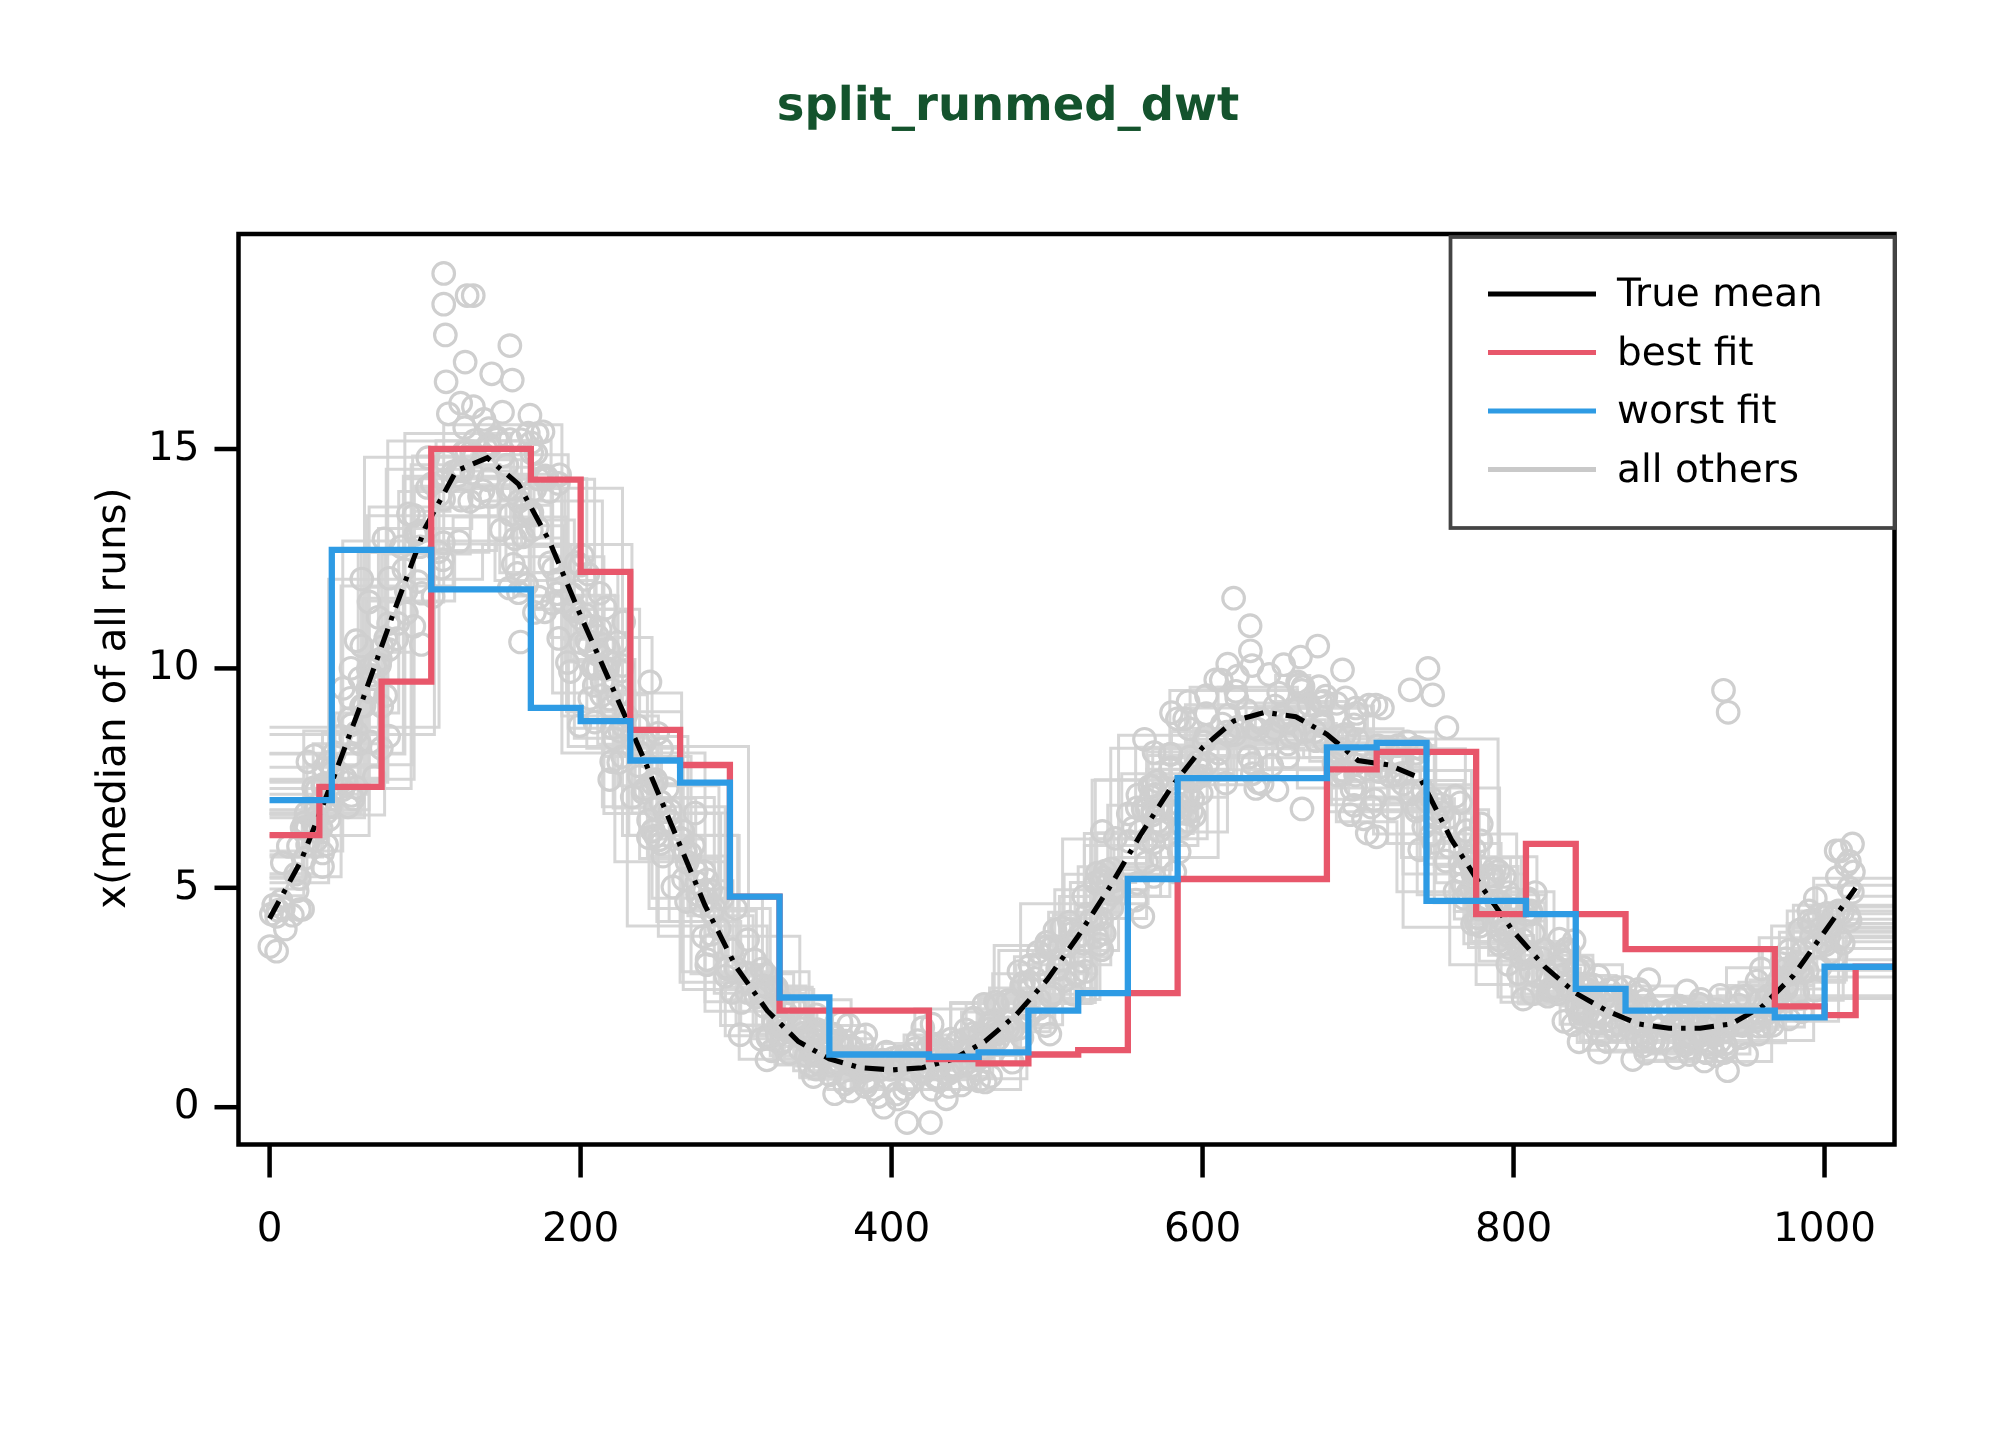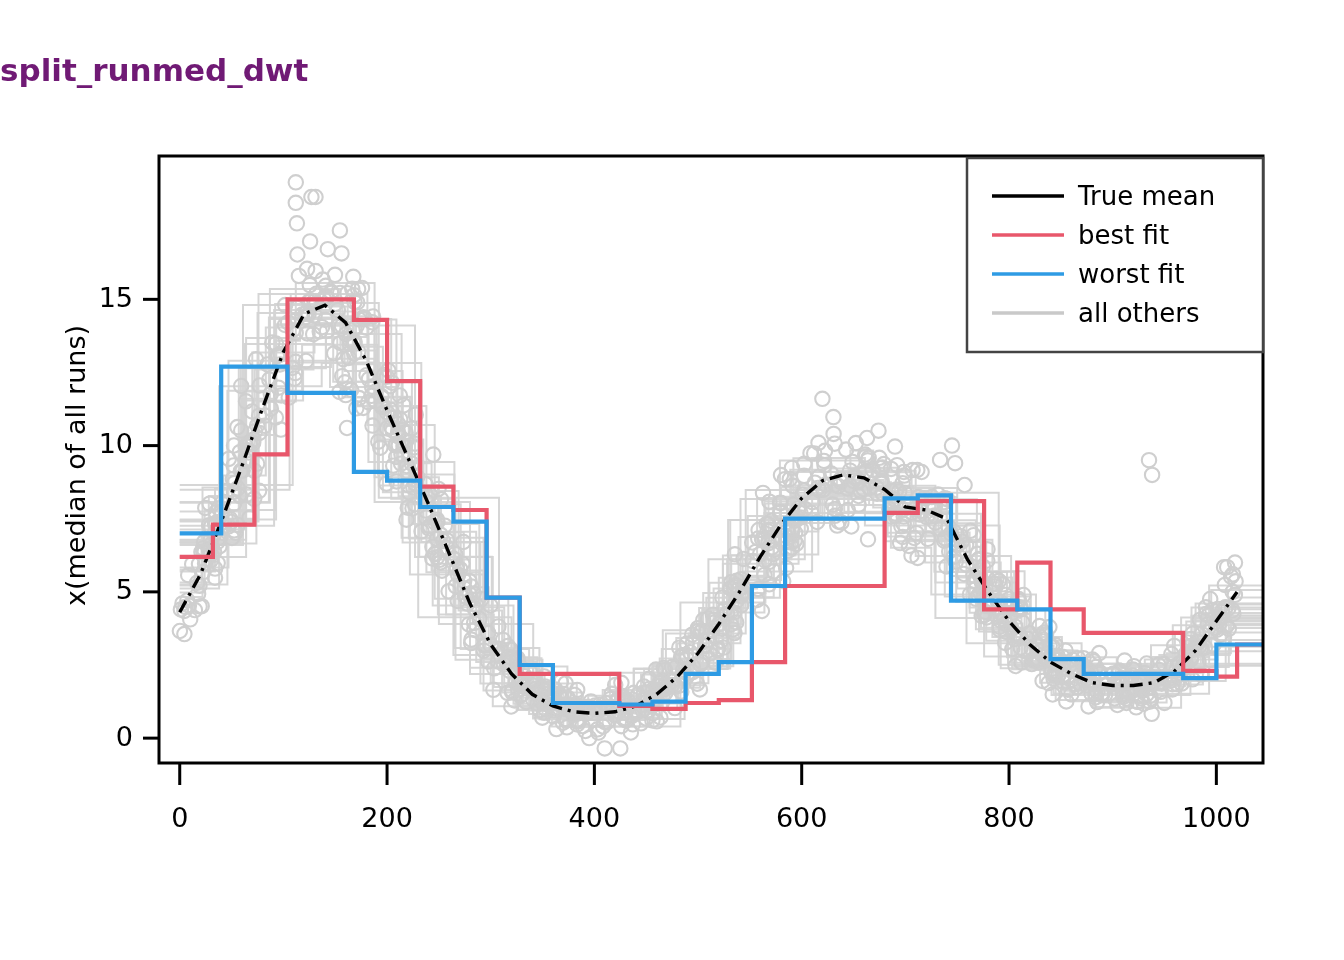--- a/index.html
+++ b/index.html
@@ -19,24 +19,24 @@
     left: 0; top: 0;
     width: 1344px;
     height: 960px;
     background: #ffffff;
   }
   #chart-title {
     position: absolute;
     left: 0;
     top: 52px;
     width: 1344px;
-    text-align: left;
+    text-align: center;
     font-size: 31px;
     font-weight: bold;
-    color: #701a75;
+    color: #14532d;
     font-family: "DejaVu Sans", sans-serif;
     letter-spacing: 0px;
   }
   #ylabel {
     position: absolute;
     left: -235px;
     top: 450px;
     width: 620px;
     text-align: center;
     transform: rotate(-90deg);

